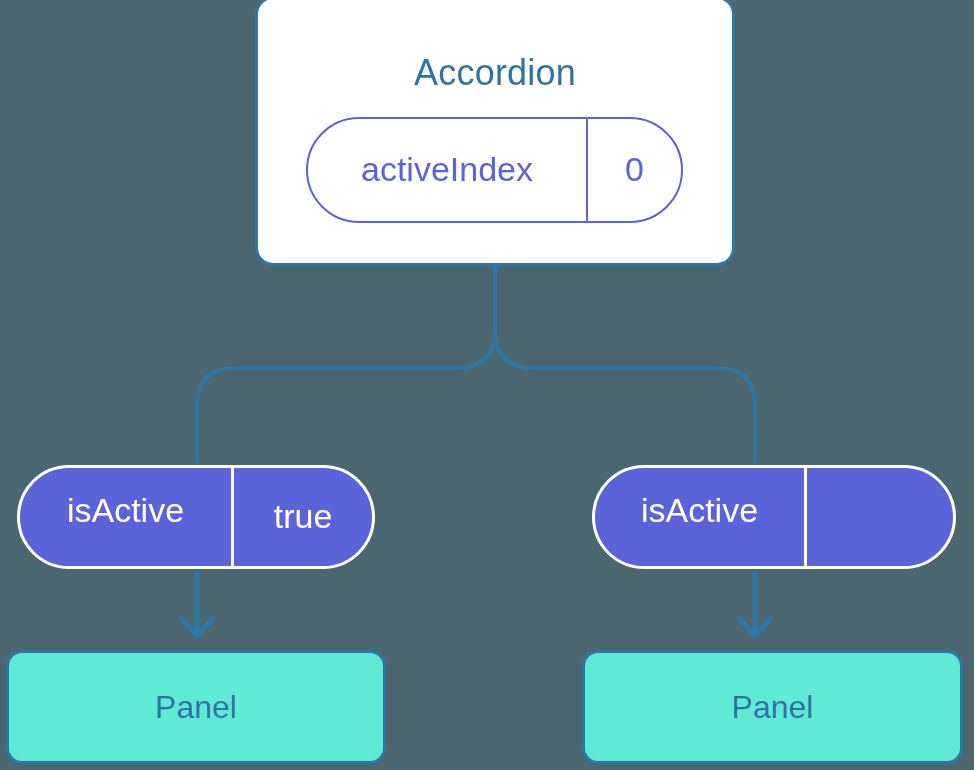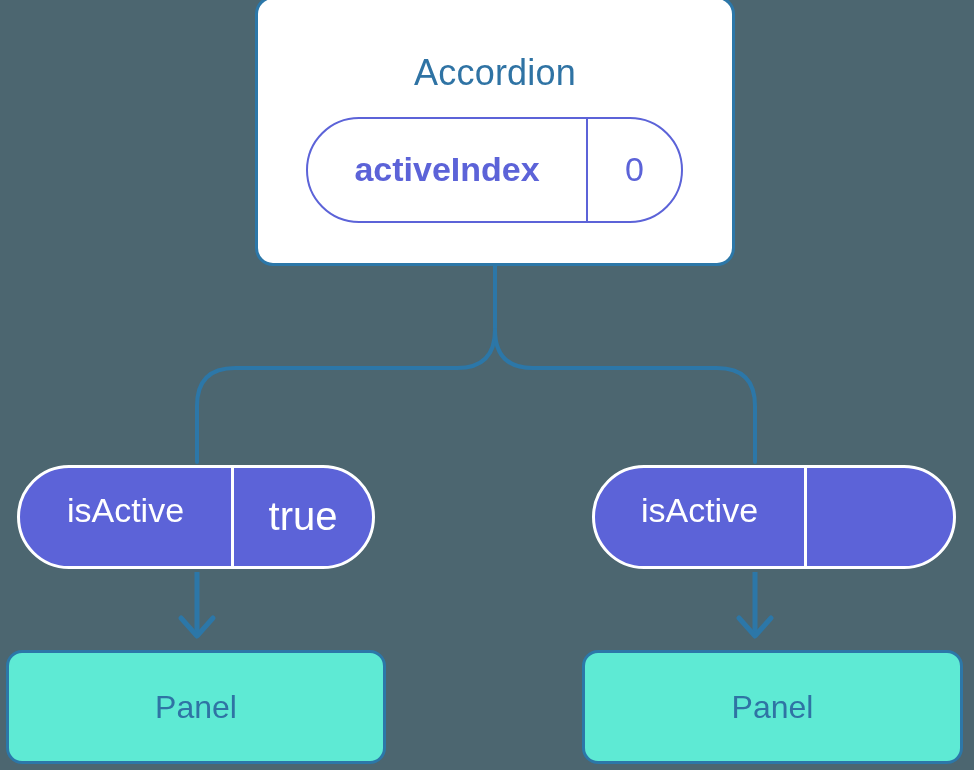--- a/index.html
+++ b/index.html
@@ -82,21 +82,20 @@
   .pill.outline {
     border: 2px solid #5c63d8;
     background: transparent;
   }
   .pill.outline .pill-key {
     color: #5c63d8;
     font-size: 34px;
     flex: 0 0 280px;
     border-right: 2px solid #5c63d8;
     padding-bottom: 2px;
-    font-weight: bold;
   }
   .pill.outline .pill-val {
     color: #5c63d8;
     font-size: 34px;
     flex: 1 1 auto;
     padding-bottom: 2px;
   }
 
   #active-index-pill {
     left: 306px;
@@ -111,21 +110,21 @@
     border: 3px solid #ffffff;
   }
   .pill.filled .pill-key {
     color: #ffffff;
     font-size: 34px;
     border-right: 3px solid #ffffff;
     padding-bottom: 14px;
   }
   .pill.filled .pill-val {
     color: #ffffff;
-    font-size: 40px;
+    font-size: 34px;
     padding-bottom: 2px;
   }
 
   #pill-left {
     left: 17px;
     top: 465px;
     width: 358px;
     height: 104px;
   }
   #pill-left .pill-key { flex: 0 0 214px; }

